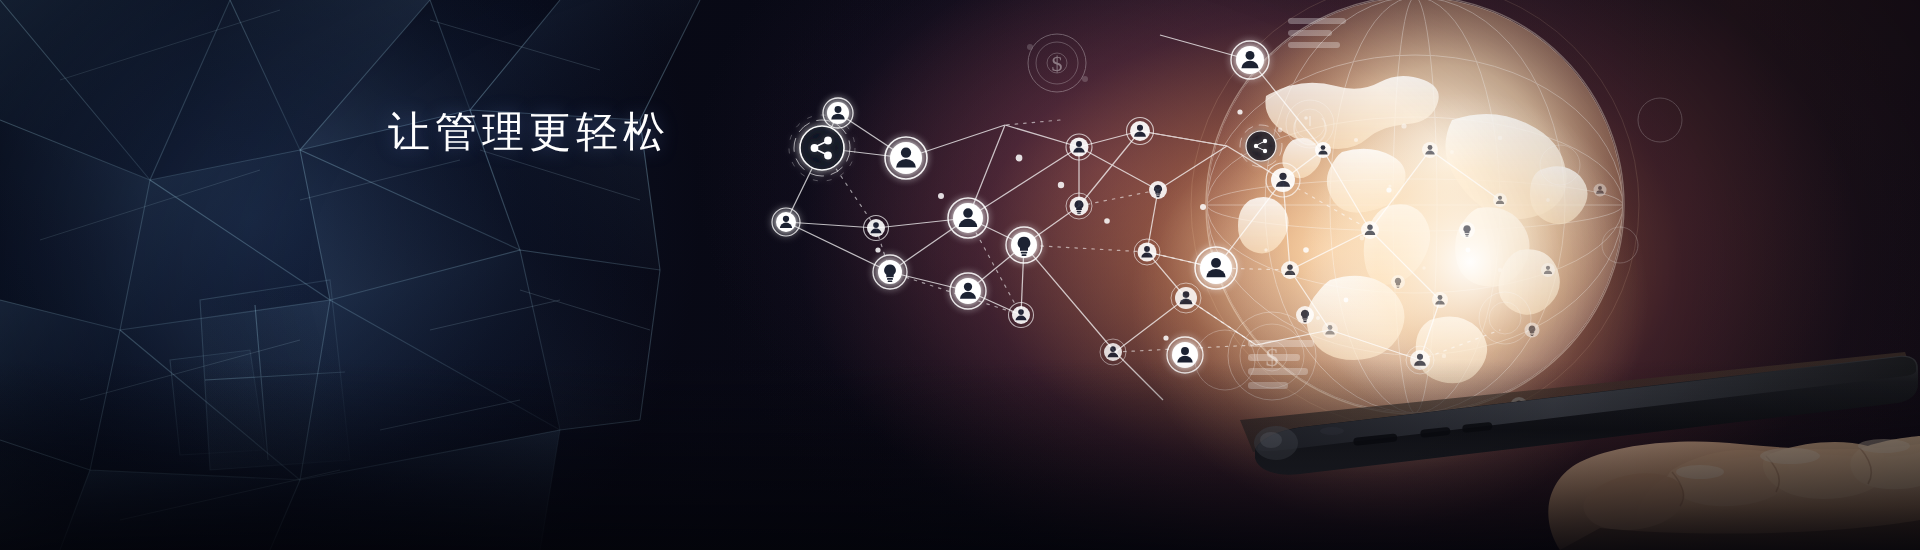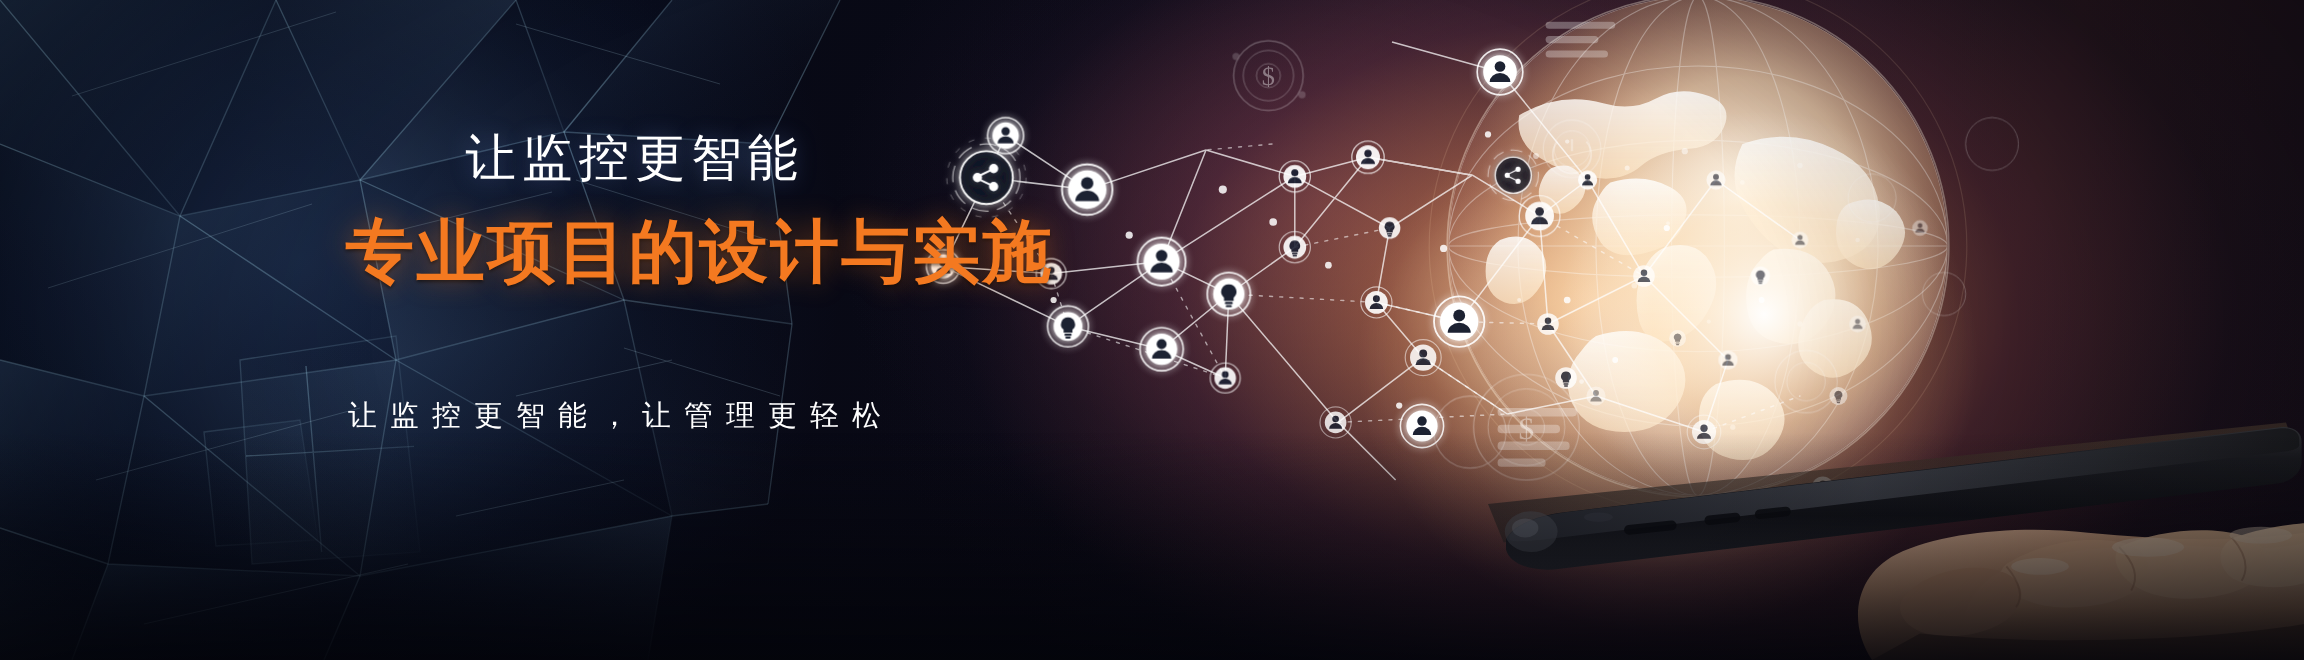--- a/index.html
+++ b/index.html
@@ -683,18 +683,16 @@
       </g>
 
       <path d="M1560,550 L1920,550 L1920,520 C1840,534 1700,538 1600,528 Z" fill="#4a2f22" opacity=".55"></path>
     </g>
   </svg>
 
   <div class="vignette"></div>
   <div class="bottom-fade"></div>
 
   <div class="copy">
-    <div class="brand">让监控更智能</div>
-    <div class="headline">专业项目的设计与实施</div>
-    <div class="slogan-text" style="top:330px;left:290px;">让监控更智能，让管理更轻松</div>
+    <div class="brand">让管理更轻松</div>
   </div>
 
 </div>
 
 </body></html>

